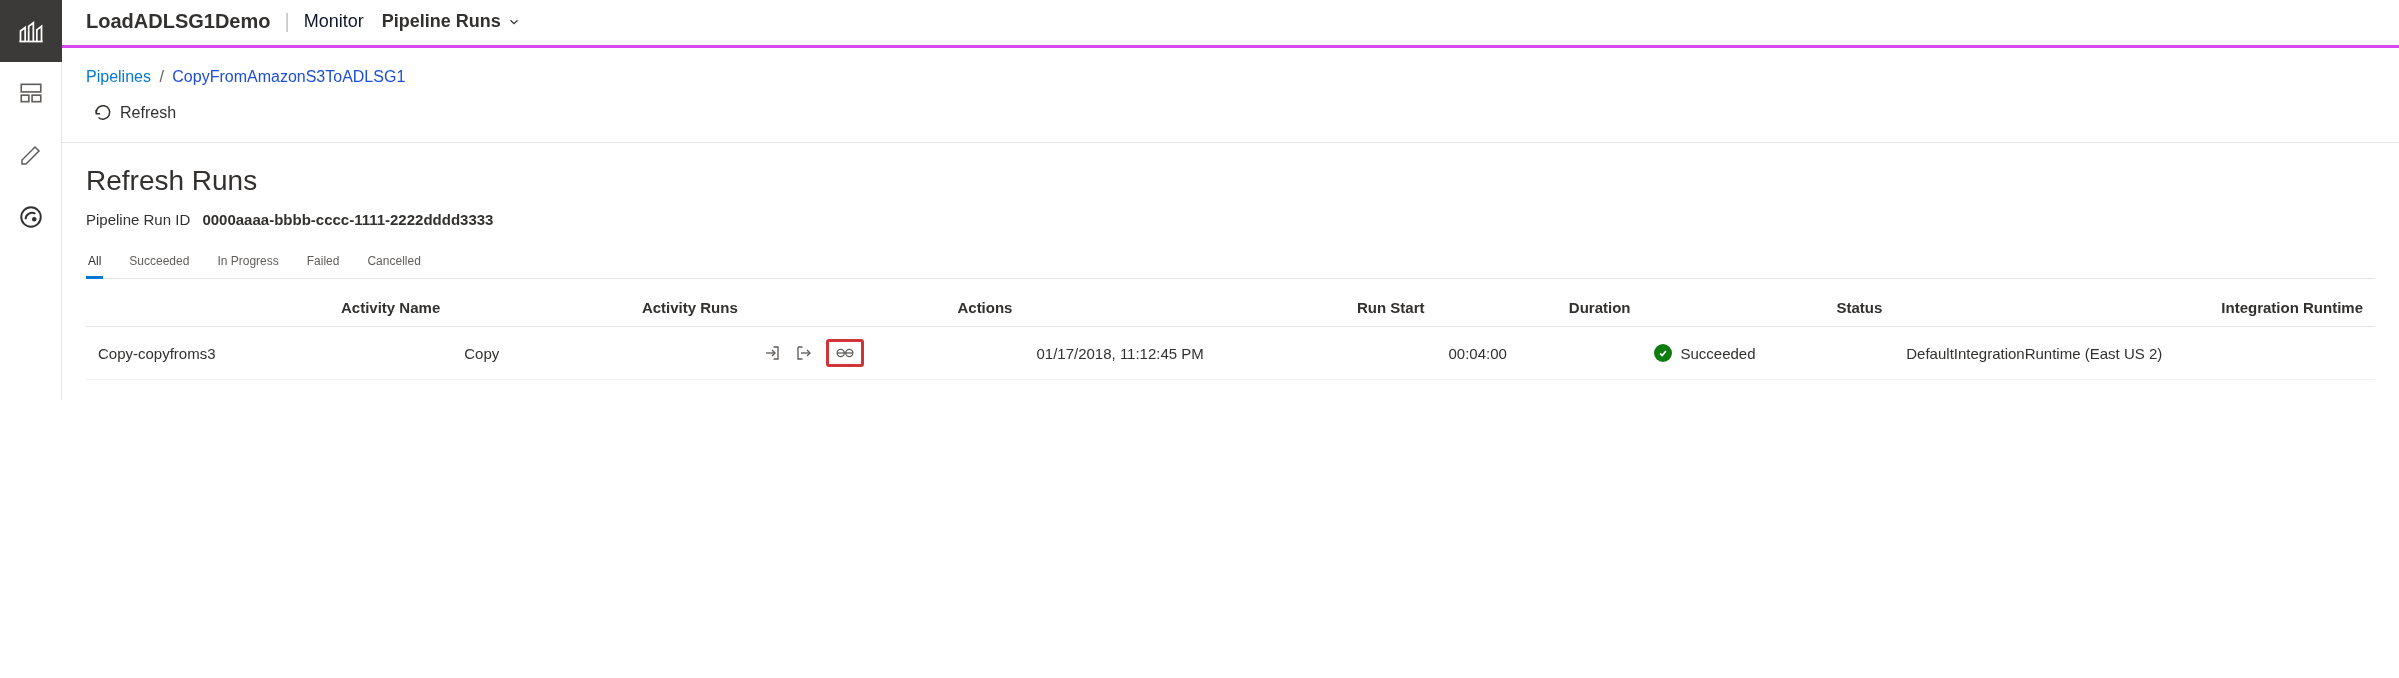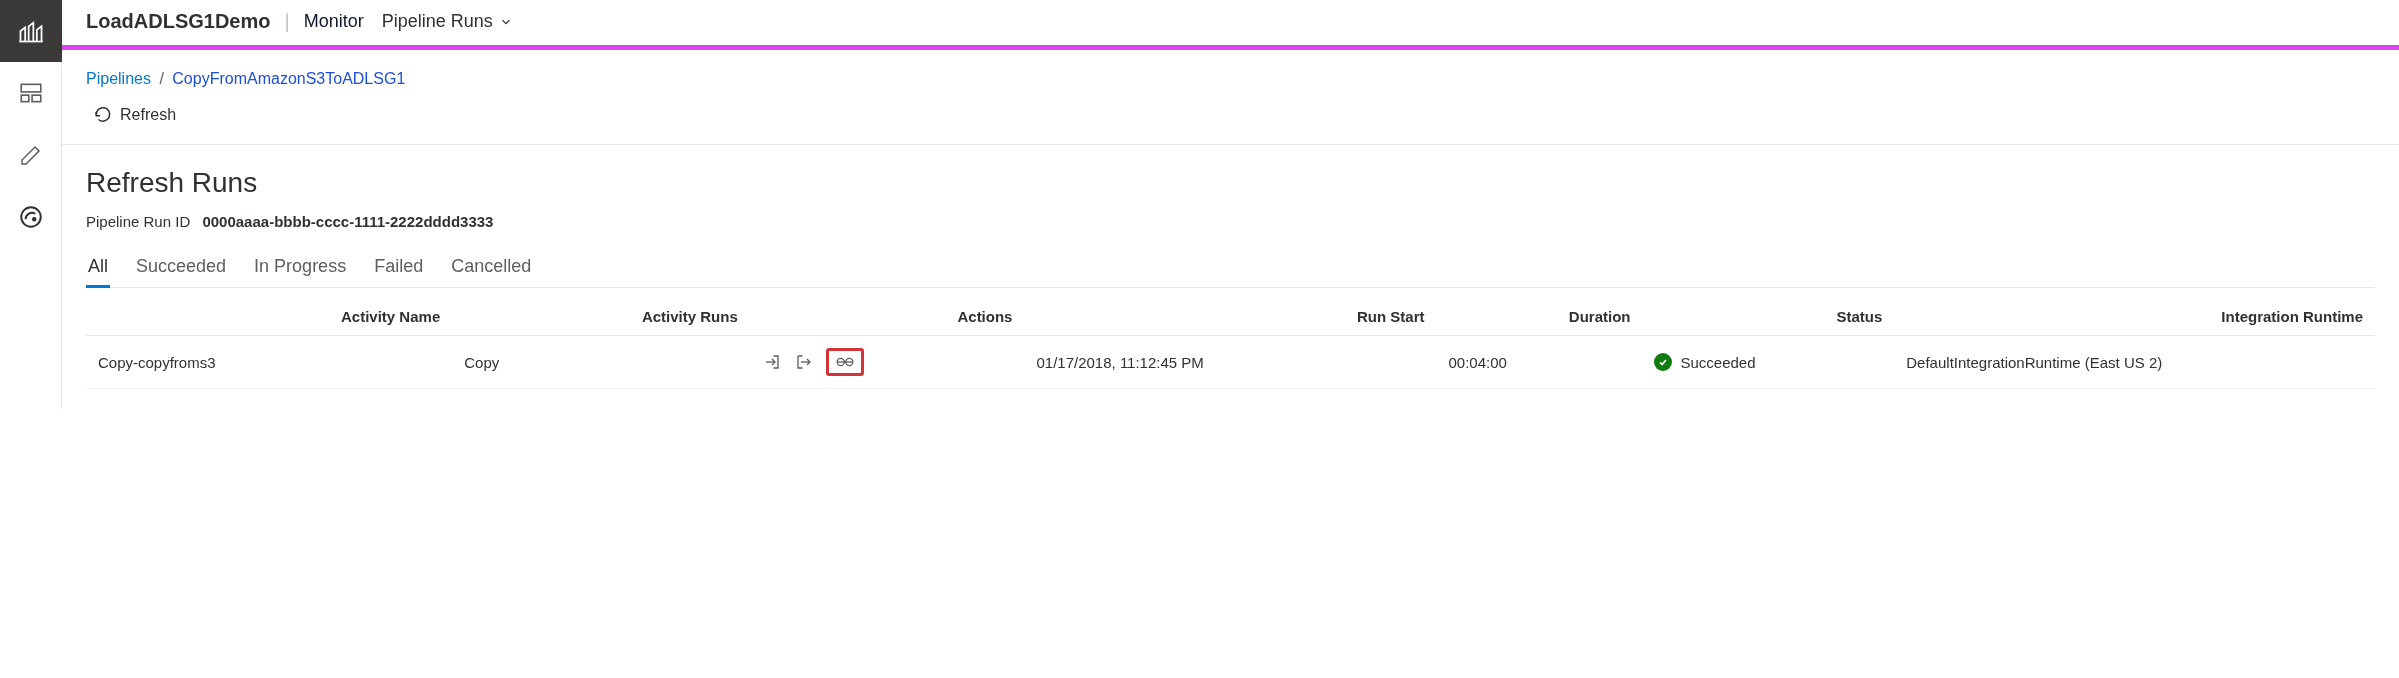--- a/index.html
+++ b/index.html
@@ -39,21 +39,21 @@
     .sidebar-item.active {
       color: #323130;
     }
     .main {
       flex: 1;
       display: flex;
       flex-direction: column;
     }
     .top-header {
       padding: 10px 24px 12px 24px;
-      border-bottom: 5px solid #d946ef;
+      border-bottom: 3px solid #d946ef;
       display: flex;
       align-items: center;
       gap: 8px;
     }
     .top-header .resource-name {
       font-size: 20px;
       font-weight: 600;
       color: #323130;
     }
     .top-header .sep {
@@ -63,21 +63,21 @@
       margin: 0 6px;
     }
     .top-header .section-name {
       font-size: 18px;
       color: #0f172a;
       font-weight: 400;
     }
     .top-header .sub-section {
       font-size: 18px;
       color: #323130;
-      font-weight: 400;
+      font-weight: 700;
       margin-left: 10px;
       display: flex;
       align-items: center;
       gap: 6px;
       cursor: pointer;
     }
     .content {
       padding: 20px 24px;
     }
     .breadcrumb {
@@ -128,21 +128,21 @@
       font-weight: 600;
     }
     .tabs {
       display: flex;
       gap: 24px;
       border-bottom: 1px solid #e5e5e5;
       margin-bottom: 0;
     }
     .tab {
       padding: 4px 2px 10px 2px;
-      font-size: 18px;
+      font-size: 12px;
       color: #605e5c;
       cursor: pointer;
       position: relative;
     }
     .tab.active {
       color: #323130;
     }
     .tab.active::after {
       content: '';
       position: absolute;

